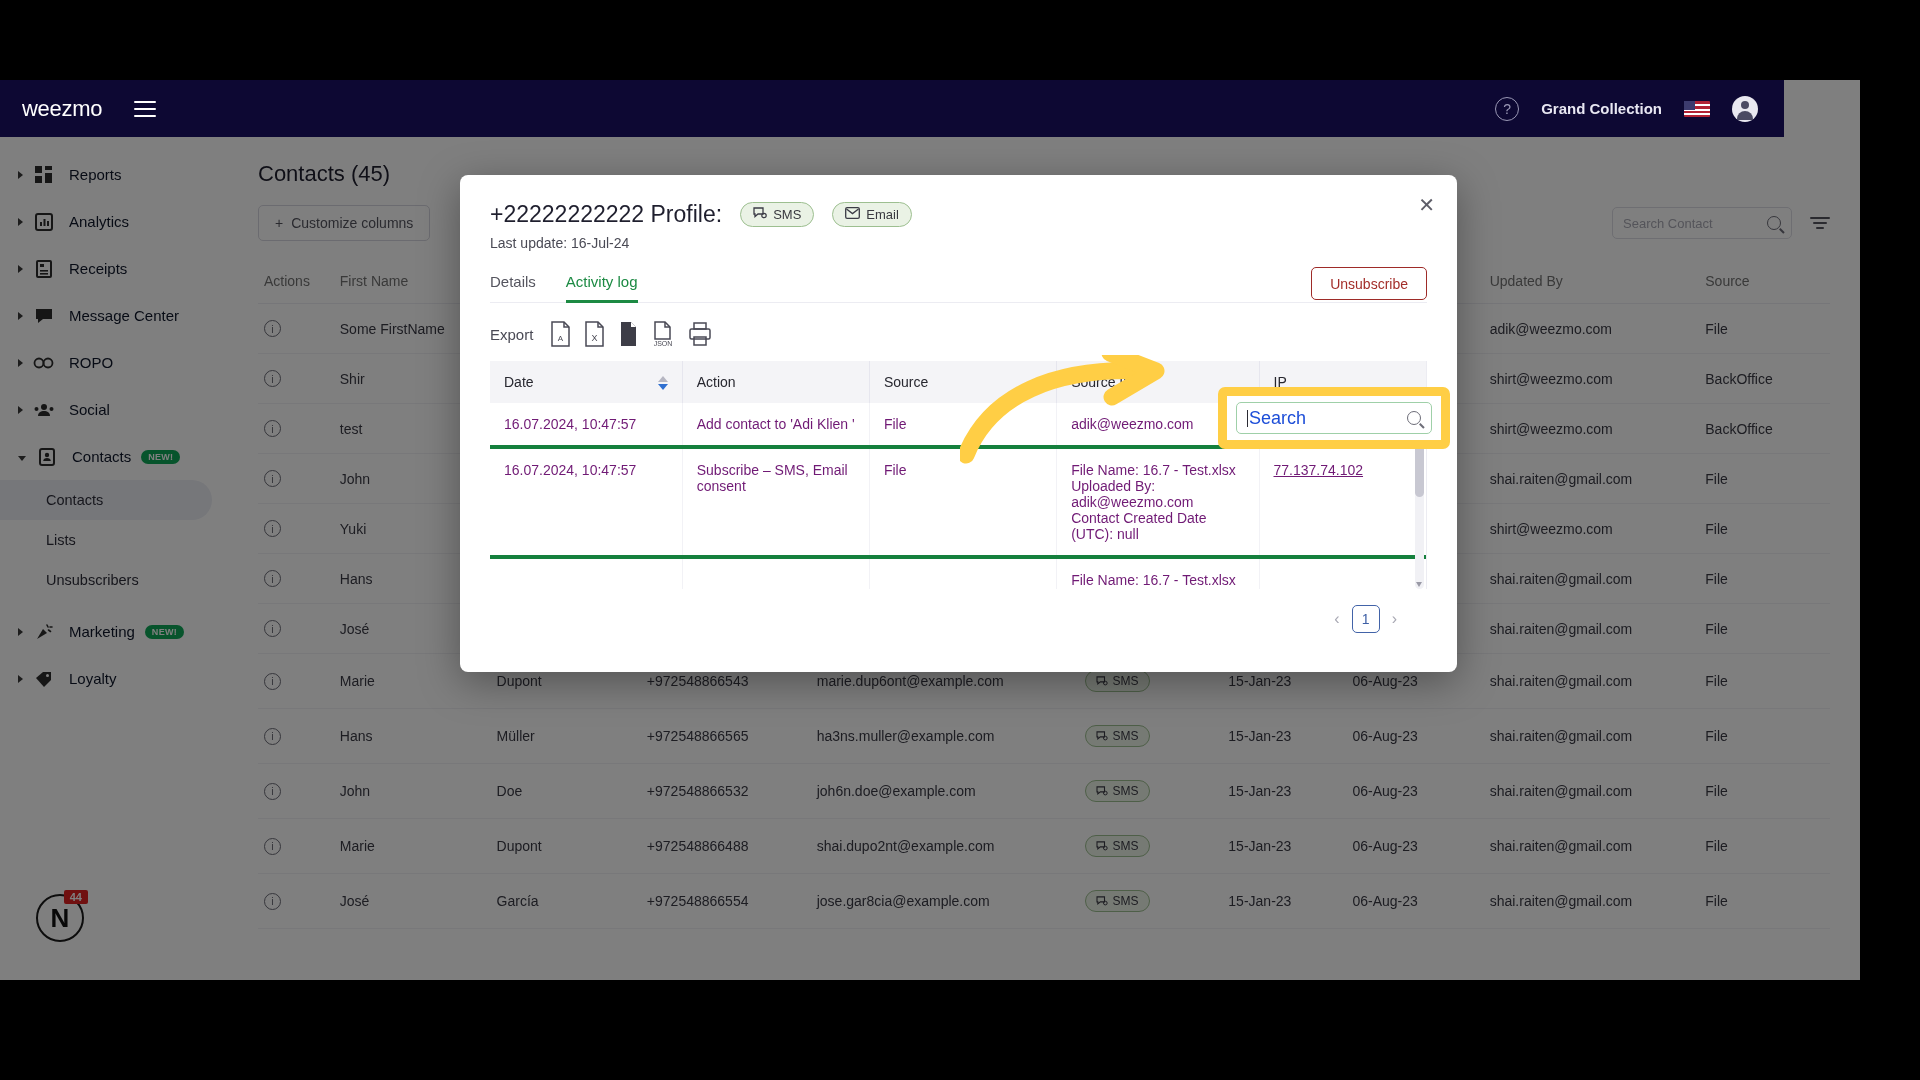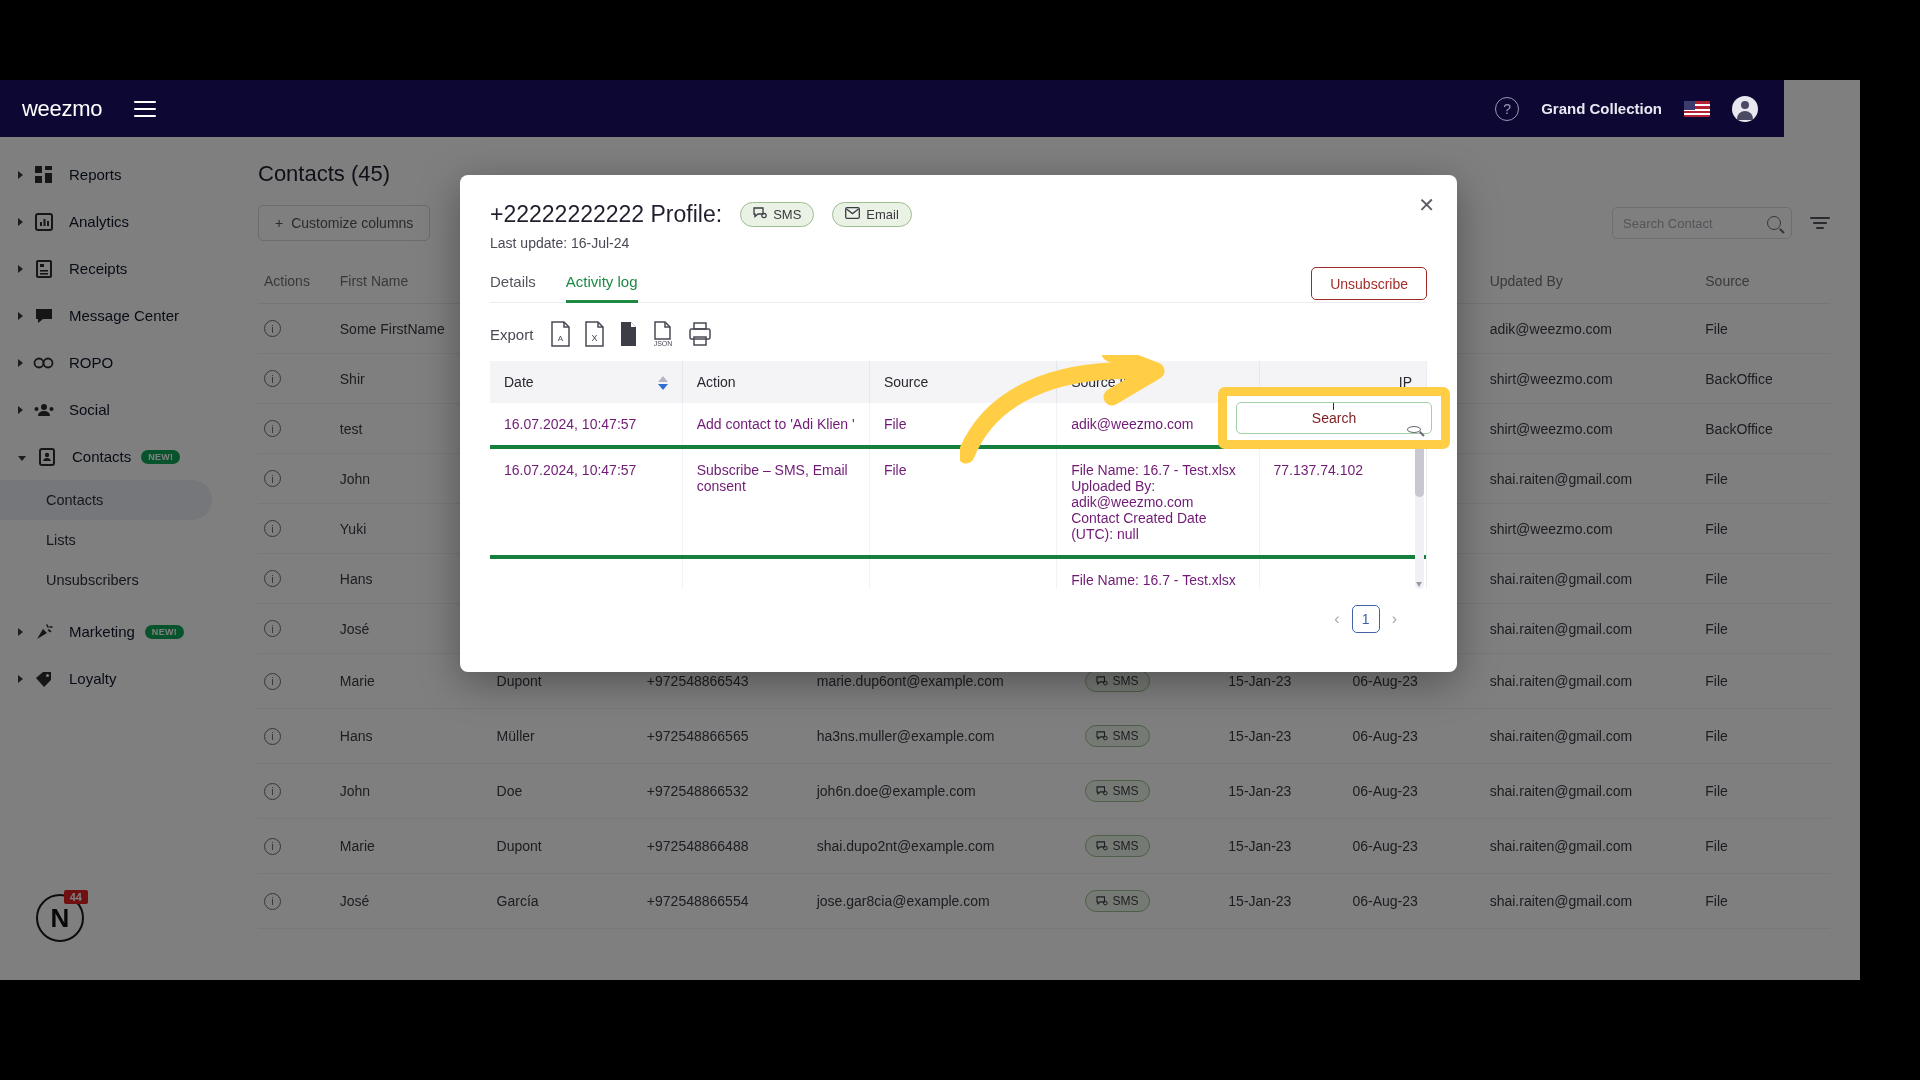--- a/index.html
+++ b/index.html
@@ -232,27 +232,27 @@
     margin-top: 14px; position: relative;
     height: 228px; overflow: hidden;
     border-right: 1px solid #ececf2;
   }
   .mtable { width: 100%; border-collapse: collapse; table-layout: fixed; }
   .mtable th {
     text-align: left; font-size: 14px; color: #27272f; font-weight: normal;
     background: #f4f4f7; padding: 13px 14px;
     border-right: 1px solid #e6e6ee;
   }
-  .mtable th:last-child { border-right: 0; text-align: right; }
+  .mtable th:last-child { border-right: 0; }
   .mtable td {
     font-size: 14px; color: #701a75; padding: 13px 14px;
     border-bottom: 4px solid #15803d; vertical-align: top;
     border-right: 1px solid #f2f2f6;
   }
-  .mtable td:last-child { border-right: 0; }
+  .mtable td:last-child { border-right: 0; text-decoration: underline; }
   .mtable tbody tr:first-child td { border-top: 0; }
   .sort-ic { float: right; display: flex; flex-direction: column; gap: 2px; margin-top: 2px; }
   .sort-ic .up { width: 0; height: 0; border-left: 5px solid transparent; border-right: 5px solid transparent; border-bottom: 6px solid #b6b6c2; }
   .sort-ic .dn { width: 0; height: 0; border-left: 5px solid transparent; border-right: 5px solid transparent; border-top: 6px solid #2f6fd0; }
   .mscroll {
     position: absolute; right: 2px; top: 44px;
     width: 9px; height: 184px; background: #f1f1f5; border-radius: 5px;
   }
   .mscroll .thumb {
     position: absolute; left: 0; top: 16px; width: 9px; height: 76px;
@@ -276,23 +276,22 @@
     position: absolute; left: 1218px; top: 307px;
     width: 232px; height: 62px;
     background: #ffffff; border: 9px solid #ffce45;
     border-radius: 7px; z-index: 70;
     display: flex; align-items: center; justify-content: center;
   }
   .hl-search {
     width: 196px; height: 32px;
     border: 1px solid #9fd0a8; border-radius: 5px;
     display: flex; align-items: center; padding: 0 10px;
-    font-size: 14px; color: #7f1d1d; position: relative;
+    font-size: 18px; color: #1d4ed8; position: relative;
     background: #fff;
-    flex-direction: column;
   }
   .caret-bar {
     width: 1px; height: 17px; background: #2b2b33; margin-right: 1px;
     animation: none;
   }
   .mag {
     margin-left: auto; width: 14px; height: 14px;
     border: 1.6px solid #6d6d78; border-radius: 50%; position: relative;
   }
   .mag::after {

